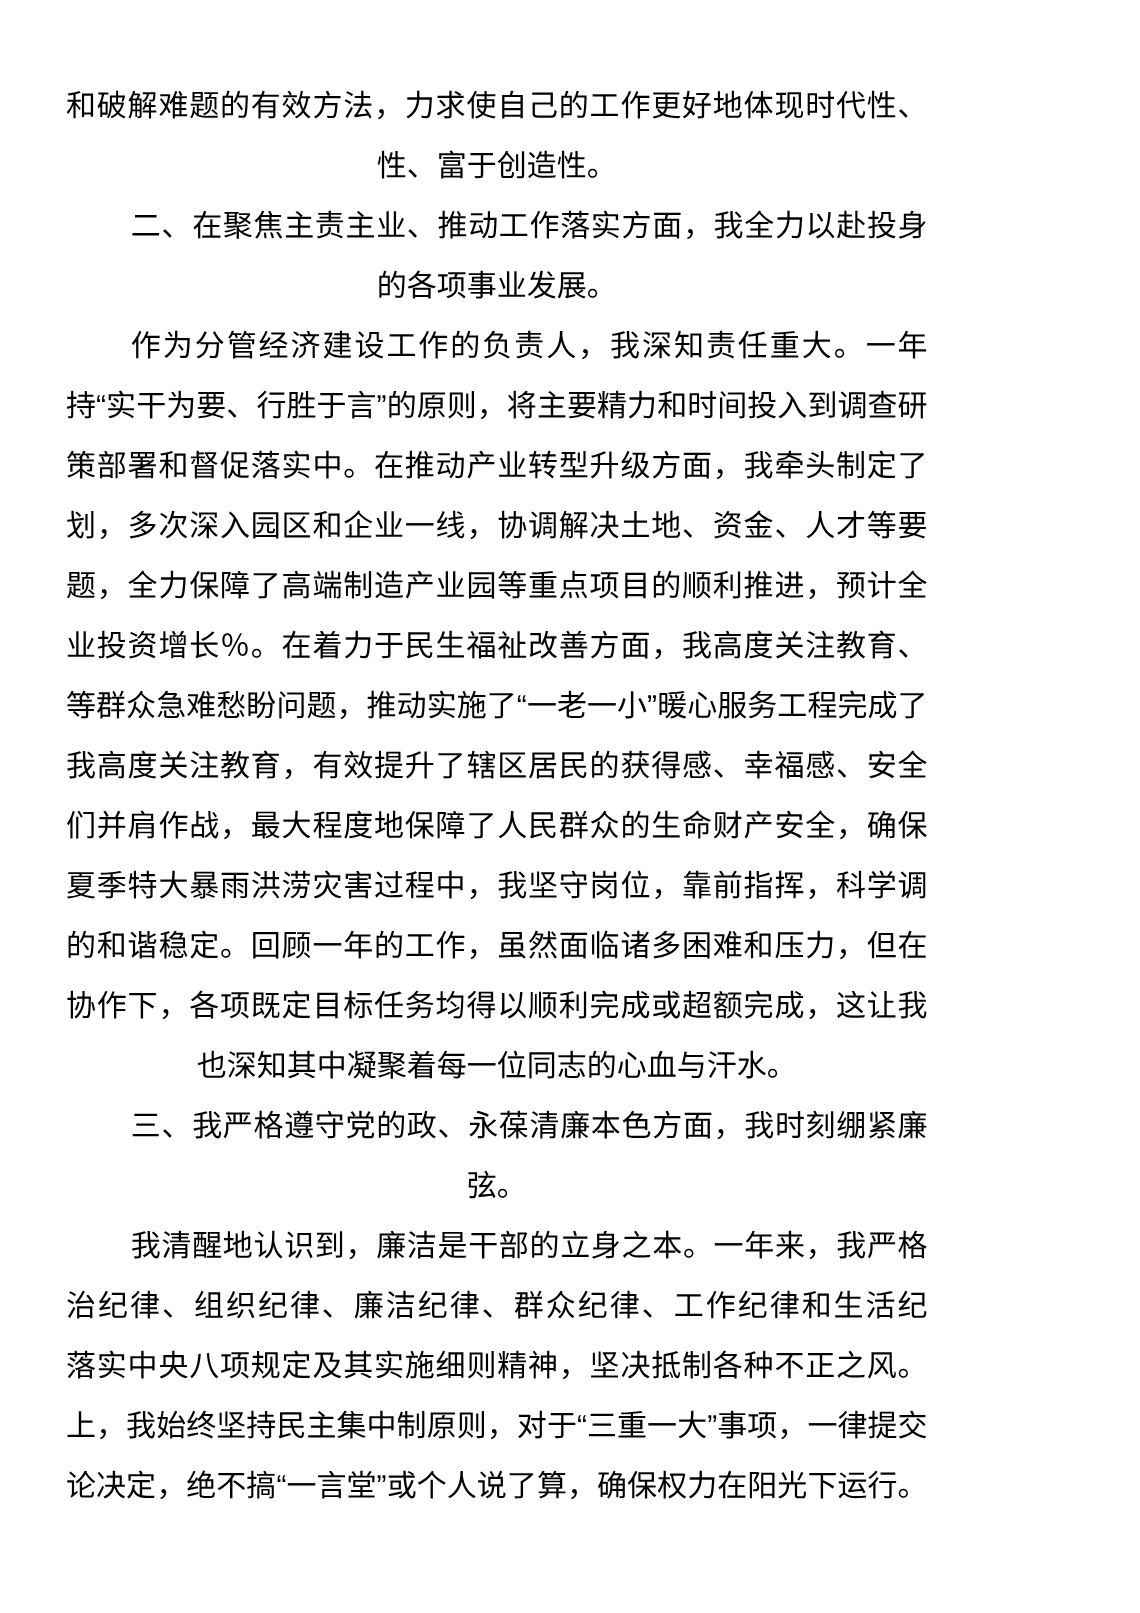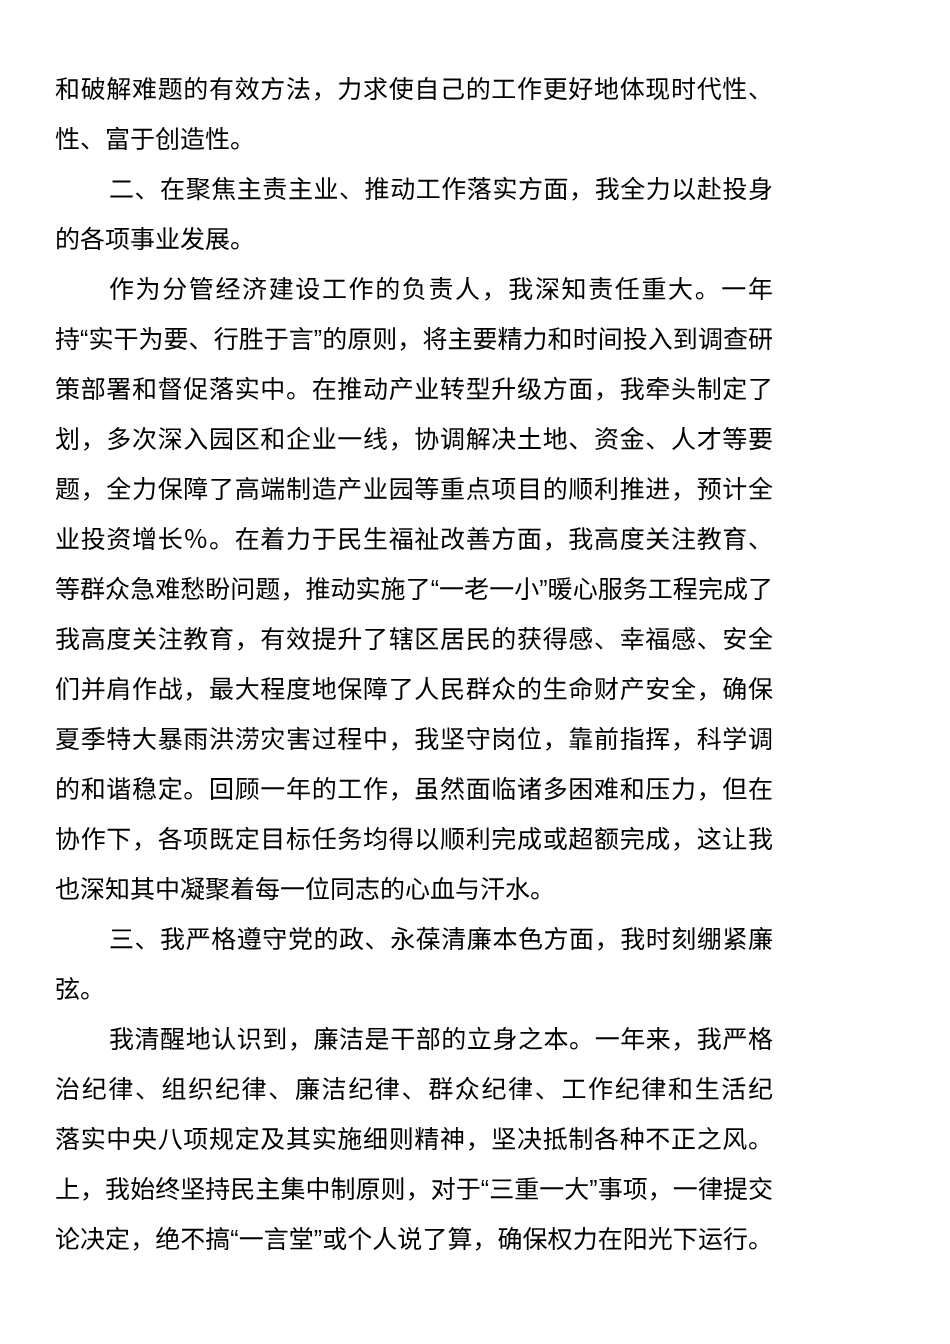--- a/index.html
+++ b/index.html
@@ -19,21 +19,21 @@
     color: #000000;
   }
   .doc-body {
     width: 100%;
   }
   .line {
     font-size: 25px;
     line-height: 50px;
     height: 50px;
     color: #000000;
-    text-align: left;
+    text-align: center;
     white-space: normal;
     overflow: hidden;
   }
   .line.fill {
     text-align: justify;
     text-align-last: justify;
   }
   .line.indent {
     text-indent: 54px;
   }

